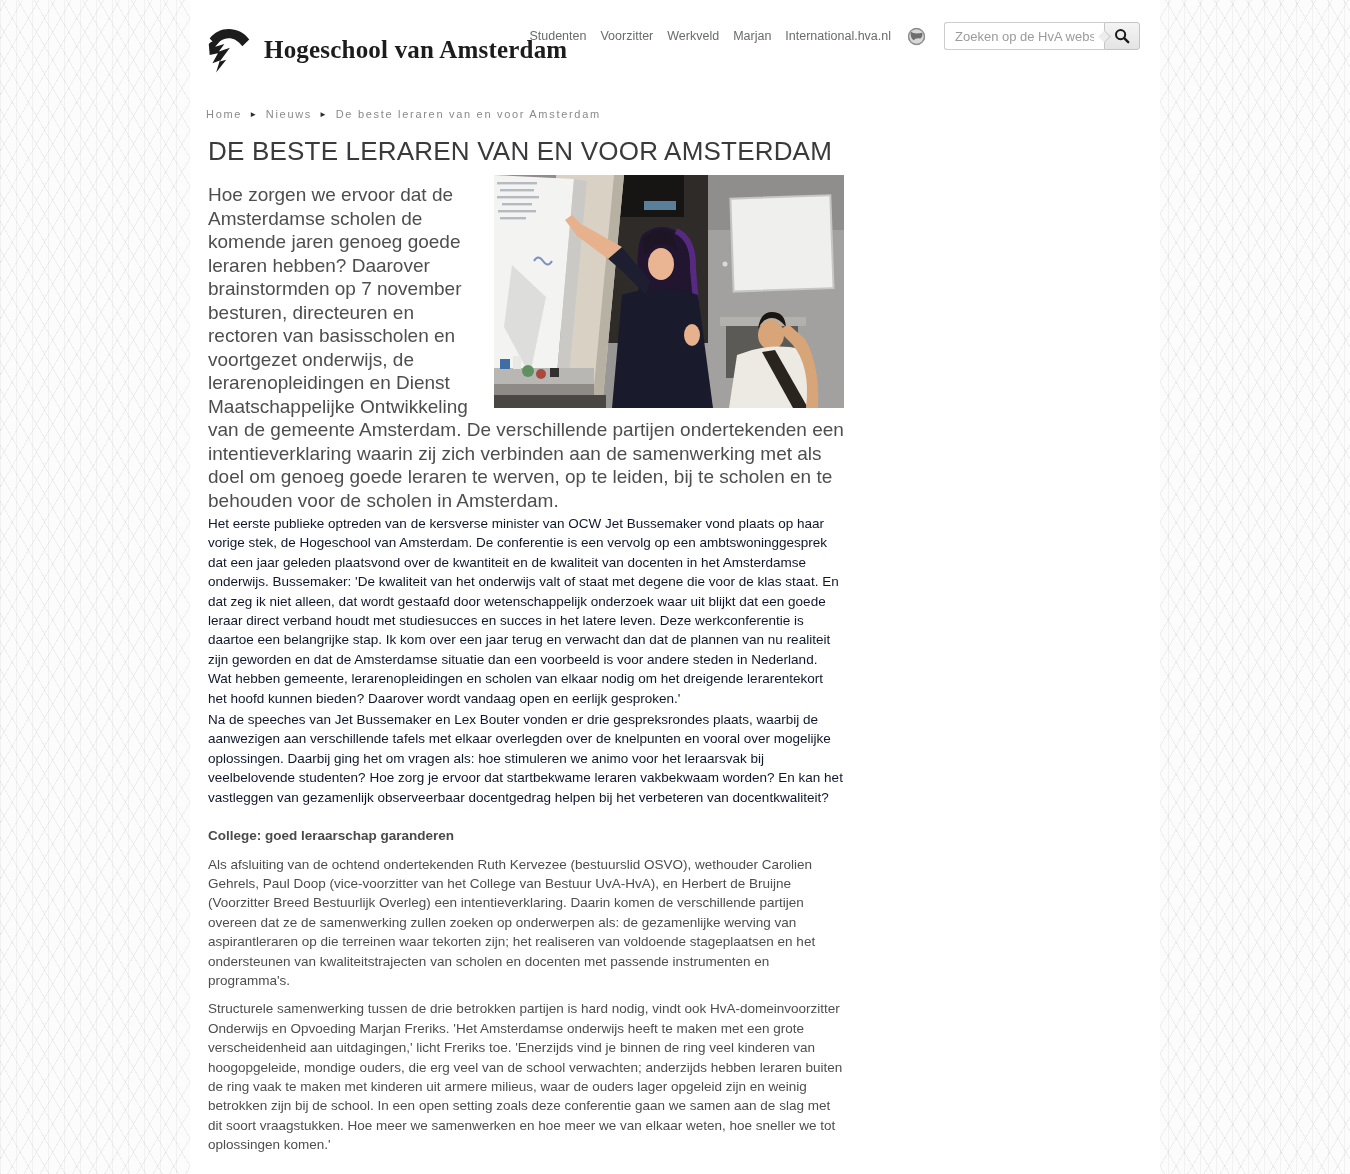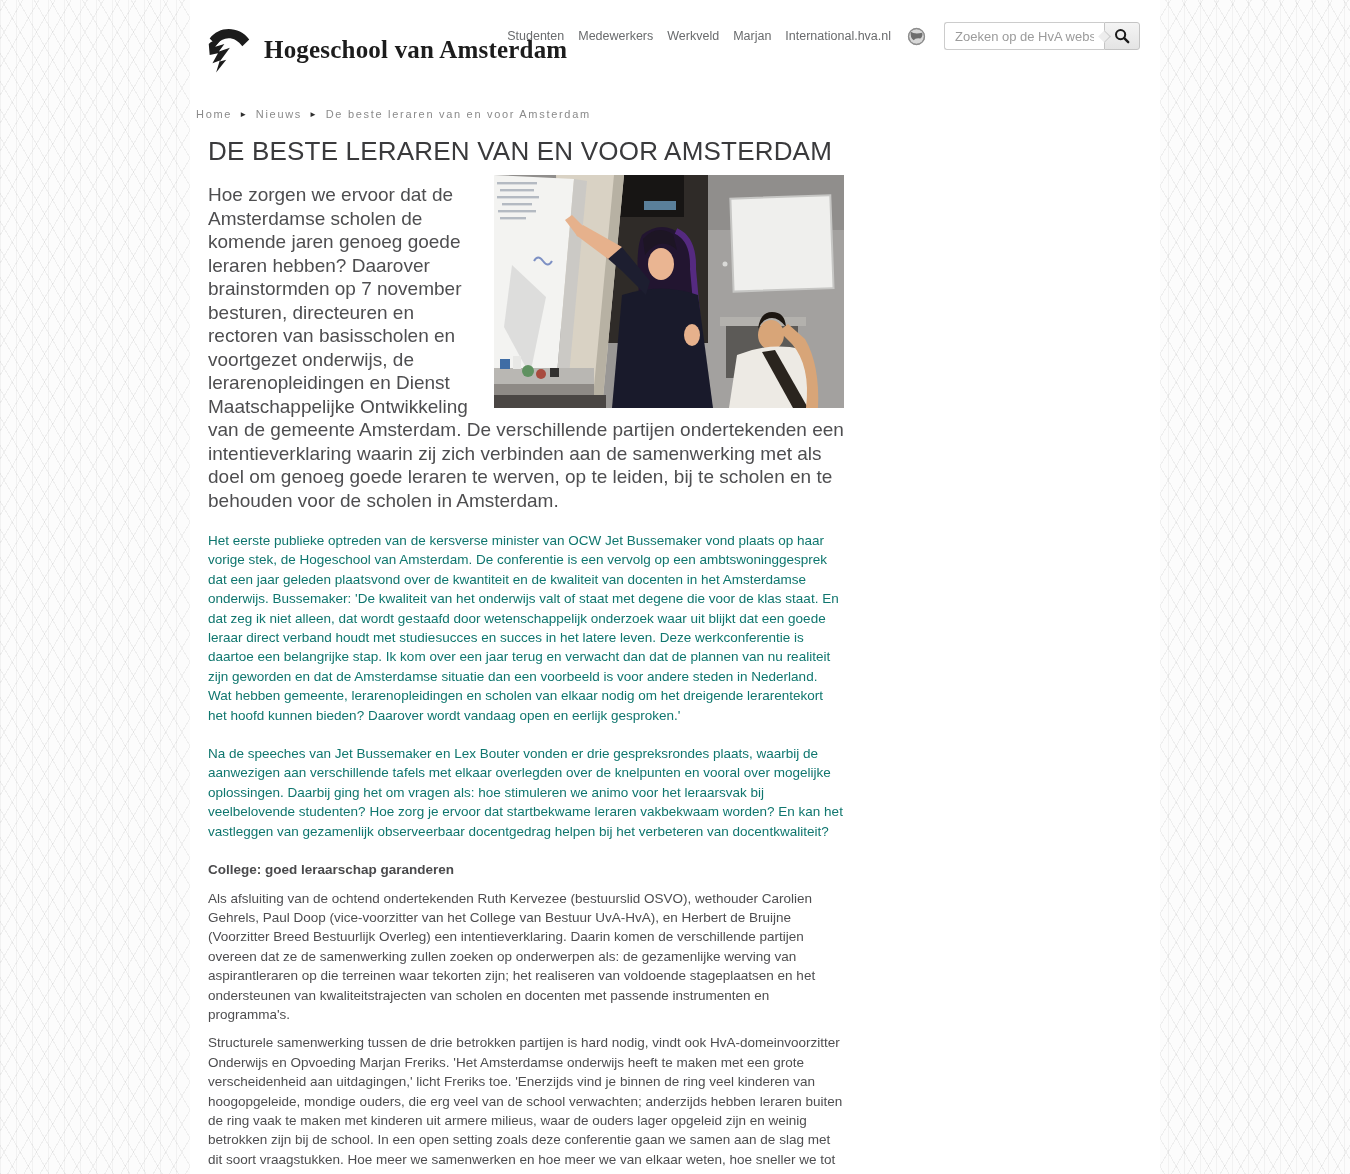--- a/index.html
+++ b/index.html
@@ -43,57 +43,57 @@
     transform:rotate(45deg);
   }
   
   .main-nav { display:flex; align-items:center; gap:27px; margin:12px 0 0 18px; }
   .home-icon { width:15px; height:14px; cursor:pointer; }
   .nav-item {
     font-size:16.5px; color:#3d3d3f; text-decoration:none; text-transform:uppercase;
     letter-spacing:0.3px; cursor:pointer; font-stretch:condensed;
   }
   
-  .breadcrumb { margin:36px 0 0 6px; font-size:11px; letter-spacing:1.7px; color:#8a8a8a; display:flex; align-items:center; gap:7px; }
+  .breadcrumb { margin:36px 0 0 16px; font-size:11px; letter-spacing:1.7px; color:#8a8a8a; display:flex; align-items:center; gap:7px; }
   .crumb-link { color:#8a8a8a; text-decoration:none; cursor:pointer; }
   .crumb-sep { color:#2e2e2e; font-size:8px; }
   
   .article { width:636px; margin:0 0 0 18px; }
   .article-title {
     margin-top:16px; font-size:26px; font-weight:400; color:#3a3a3c;
     letter-spacing:0.2px; font-stretch:condensed;
   }
   .meta { margin-top:15px; font-size:13px; color:#4b4b4d; }
   .meta .sep { margin:0 4px; }
   .category-link { color:#4b4b4d; text-decoration:underline; cursor:pointer; }
   .photo-wrap { float:right; width:350px; height:233px; margin:8px 0 10px 14px; overflow:hidden; }
   .photo-wrap svg { display:block; width:350px; height:233px; }
   .intro { margin-top:16px; font-size:19px; line-height:23.5px; color:#4e4e50; }
-  .body-p { margin-top:19px; font-size:13.5px; line-height:19.4px; color:#0f766e; }
+  .body-p { margin-top:2px; font-size:13.5px; line-height:19.4px; color:#0f172a; }
   .section-h { margin-top:19px; font-size:13.5px; line-height:19.4px; font-weight:bold; color:#4a4a4c; }
   .section-p { margin-top:9px; font-size:13.5px; line-height:19.4px; color:#4e4e50; }
 </style>
 </head>
 <body>
 
 <div class="page">
 
   <div class="header">
     <a class="logo">
       <svg class="logo-mark" viewBox="0 0 100 110" aria-hidden="true">
         <path d="M8 30 C 28 2, 72 2, 94 32 L 79 47 C 63 24, 37 24, 22 44 Z" fill="#1c1c1c"></path>
         <path d="M6 42 C 14 34, 24 32, 30 36 L 20 48 L 40 42 L 28 58 L 52 50 L 30 80 L 44 76 L 22 104 L 30 78 L 14 84 L 26 62 L 8 66 Z" fill="#1c1c1c"></path>
       </svg>
       <span class="logo-text">Hogeschool van Amsterdam</span>
     </a>
 
     <div class="header-right">
       <nav class="util-nav">
         <a class="util-link">Studenten</a>
-        <a class="util-link">Medewerkers</a>
+        <a class="util-link">Voorzitter</a>
         <a class="util-link">Werkveld</a>
         <a class="util-link">Marjan</a>
         <a class="util-link">International.hva.nl</a>
       </nav>
       <svg class="globe" viewBox="0 0 20 20" aria-hidden="true">
         <circle cx="10" cy="10" r="8.4" fill="#d8d8d8" stroke="#8d8d8d" stroke-width="1.4"></circle>
         <path d="M4 5 q4 3 12 1 q1 4 -2 6 q-5 -1 -7 2 q-4 -3 -3 -9z" fill="#6e6e6e"></path>
         <ellipse cx="10" cy="10" rx="8.4" ry="8.4" fill="none" stroke="#8d8d8d" stroke-width="1"></ellipse>
       </svg>
       <div class="search-box">

